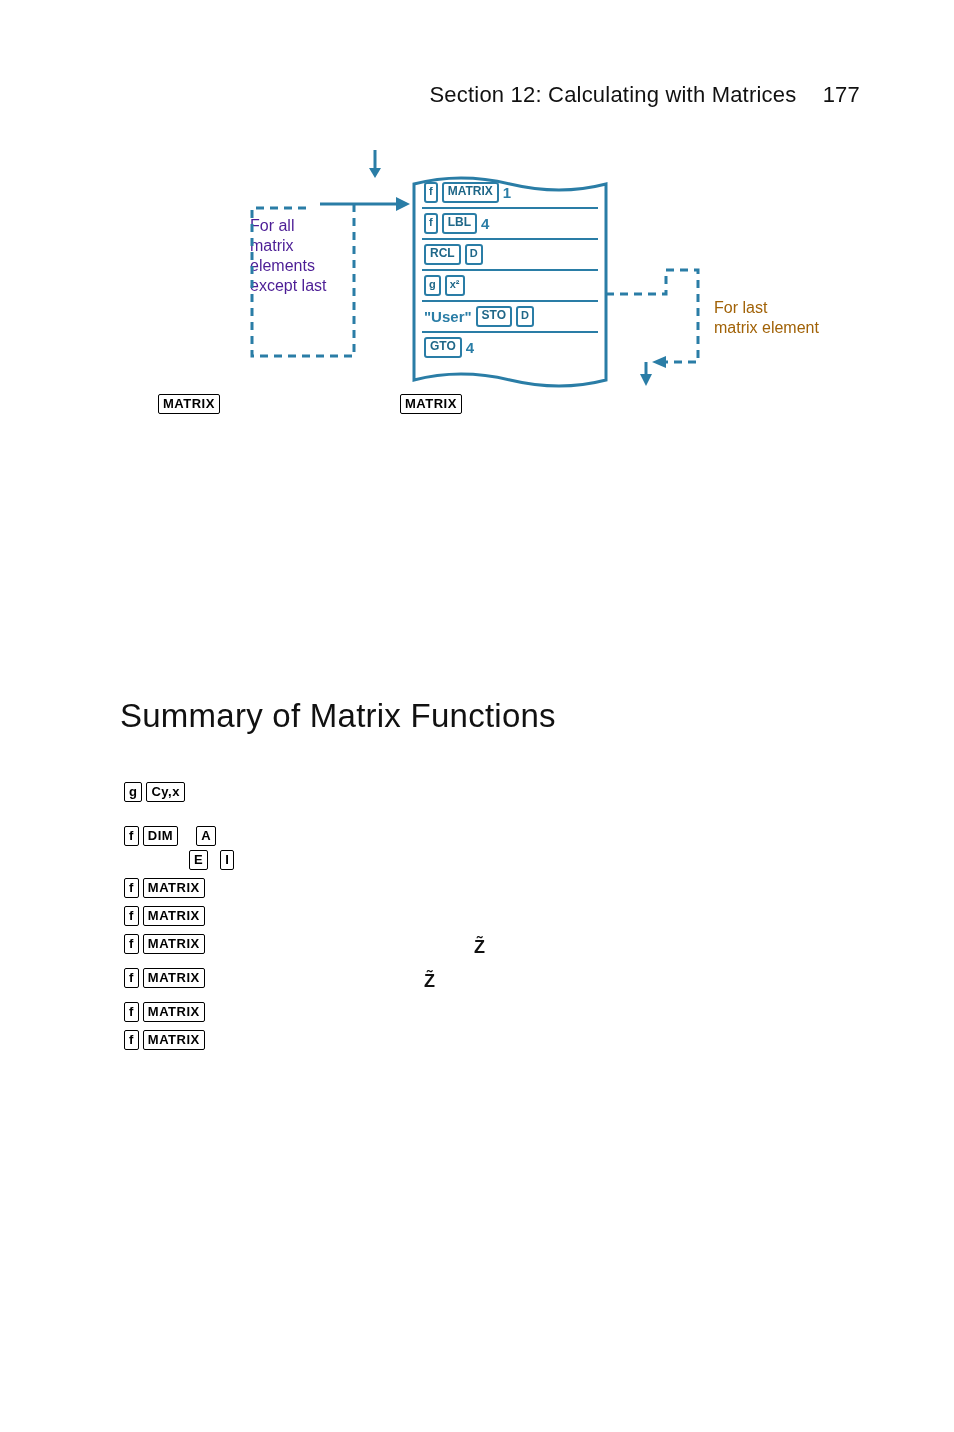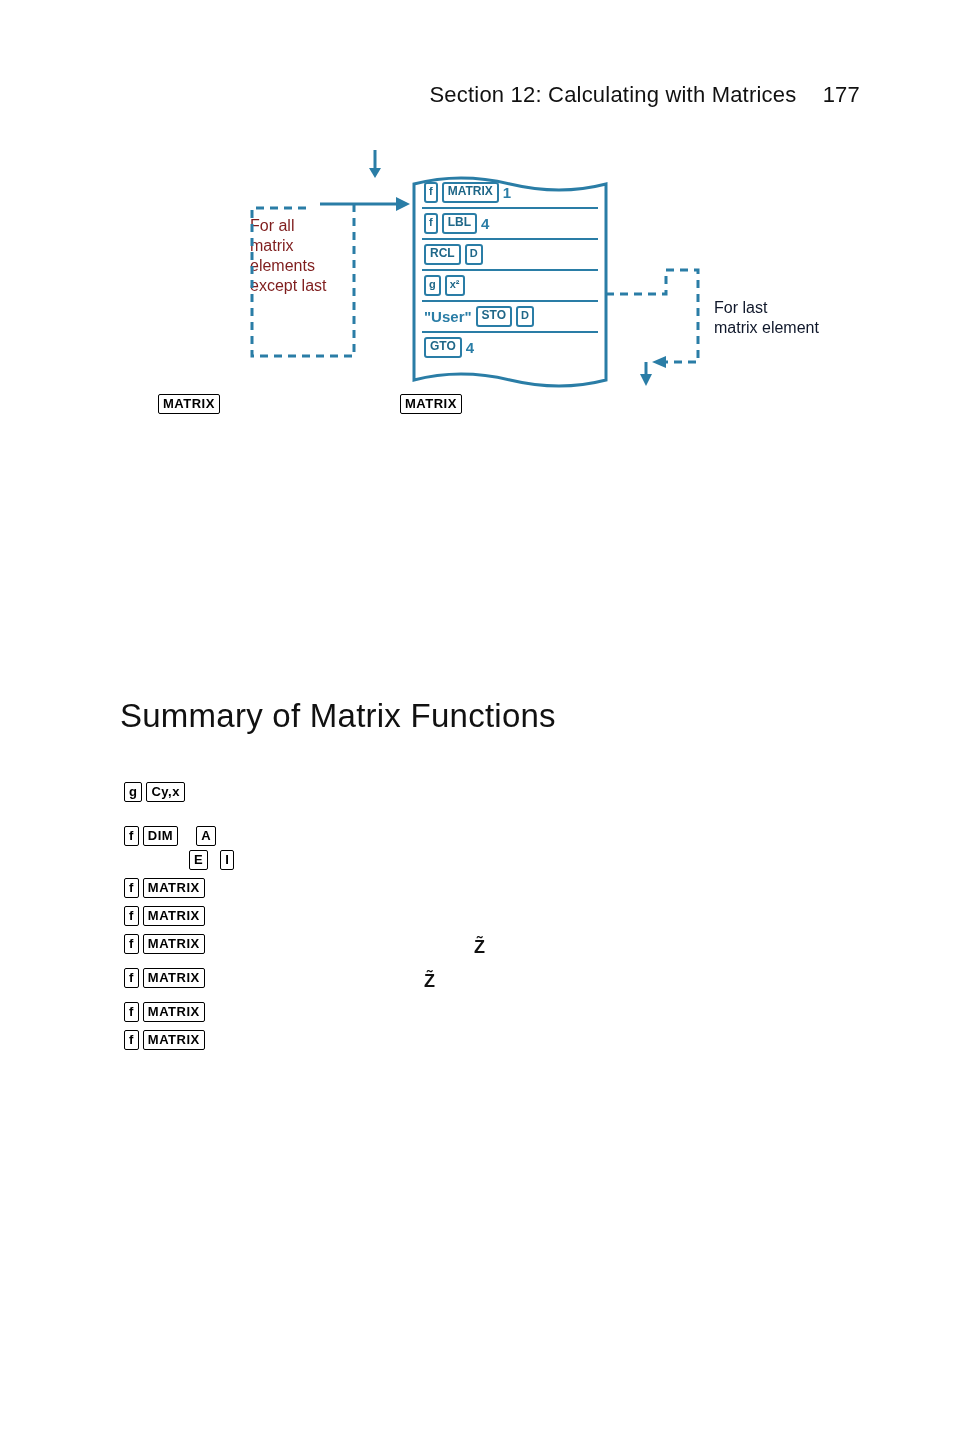--- a/index.html
+++ b/index.html
@@ -90,21 +90,21 @@
   .loose { color:#2a7da6; }
 
   
   .left-ann {
     position: absolute;
     left: 140px;
     top: 66px;
     width: 110px;
     font-family: "Helvetica Neue", Helvetica, Arial, sans-serif;
     font-size: 16px;
-    color: #7f1d1d;
+    color: #4c1d95;
     line-height: 1.25;
   }
   .left-dash {
     position: absolute;
     left: 138px;
     top: 54px;
     width: 166px;
     height: 164px;
   }
   .right-dash {
@@ -112,21 +112,21 @@
     left: 496px;
     top: 116px;
   }
   .right-ann {
     position: absolute;
     left: 604px;
     top: 148px;
     width: 170px;
     font-family: "Helvetica Neue", Helvetica, Arial, sans-serif;
     font-size: 16px;
-    color: #0f172a;
+    color: #a16207;
     line-height: 1.25;
   }
   .mid-arrow-top {
     position:absolute; left:210px; top:45px;
   }
 
   
   .diag-below {
     position: absolute;
     left: 130px;

